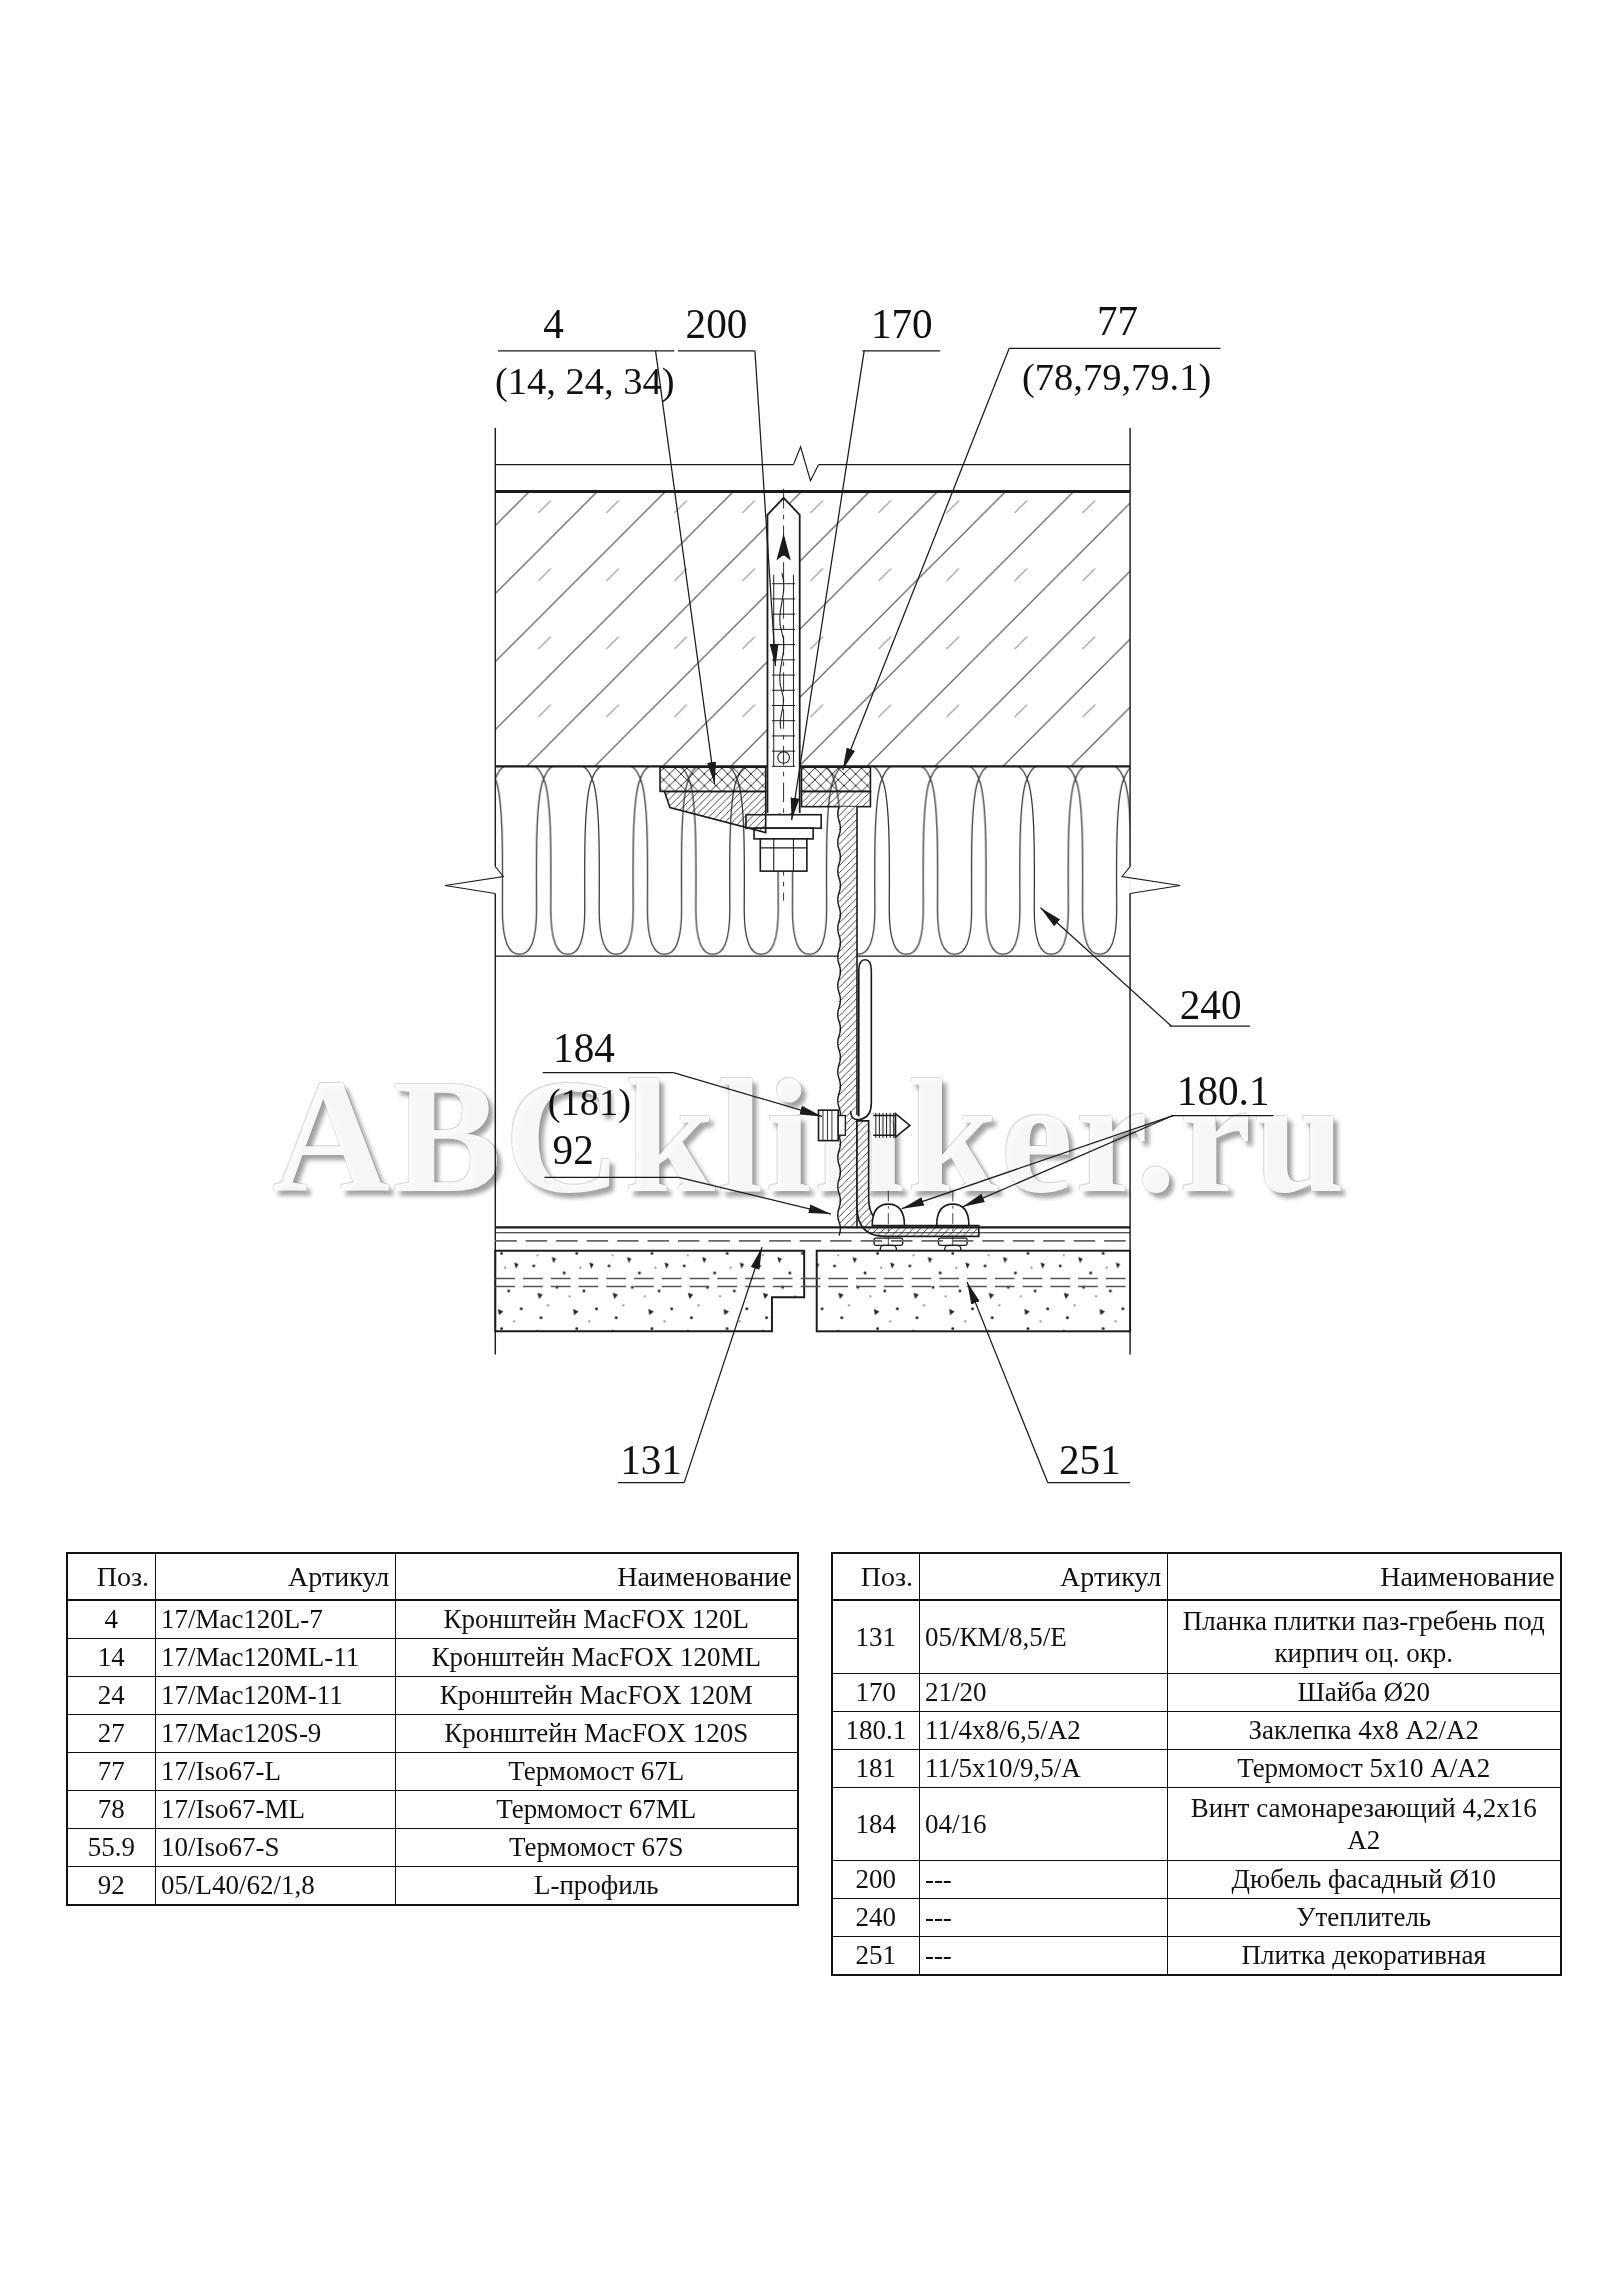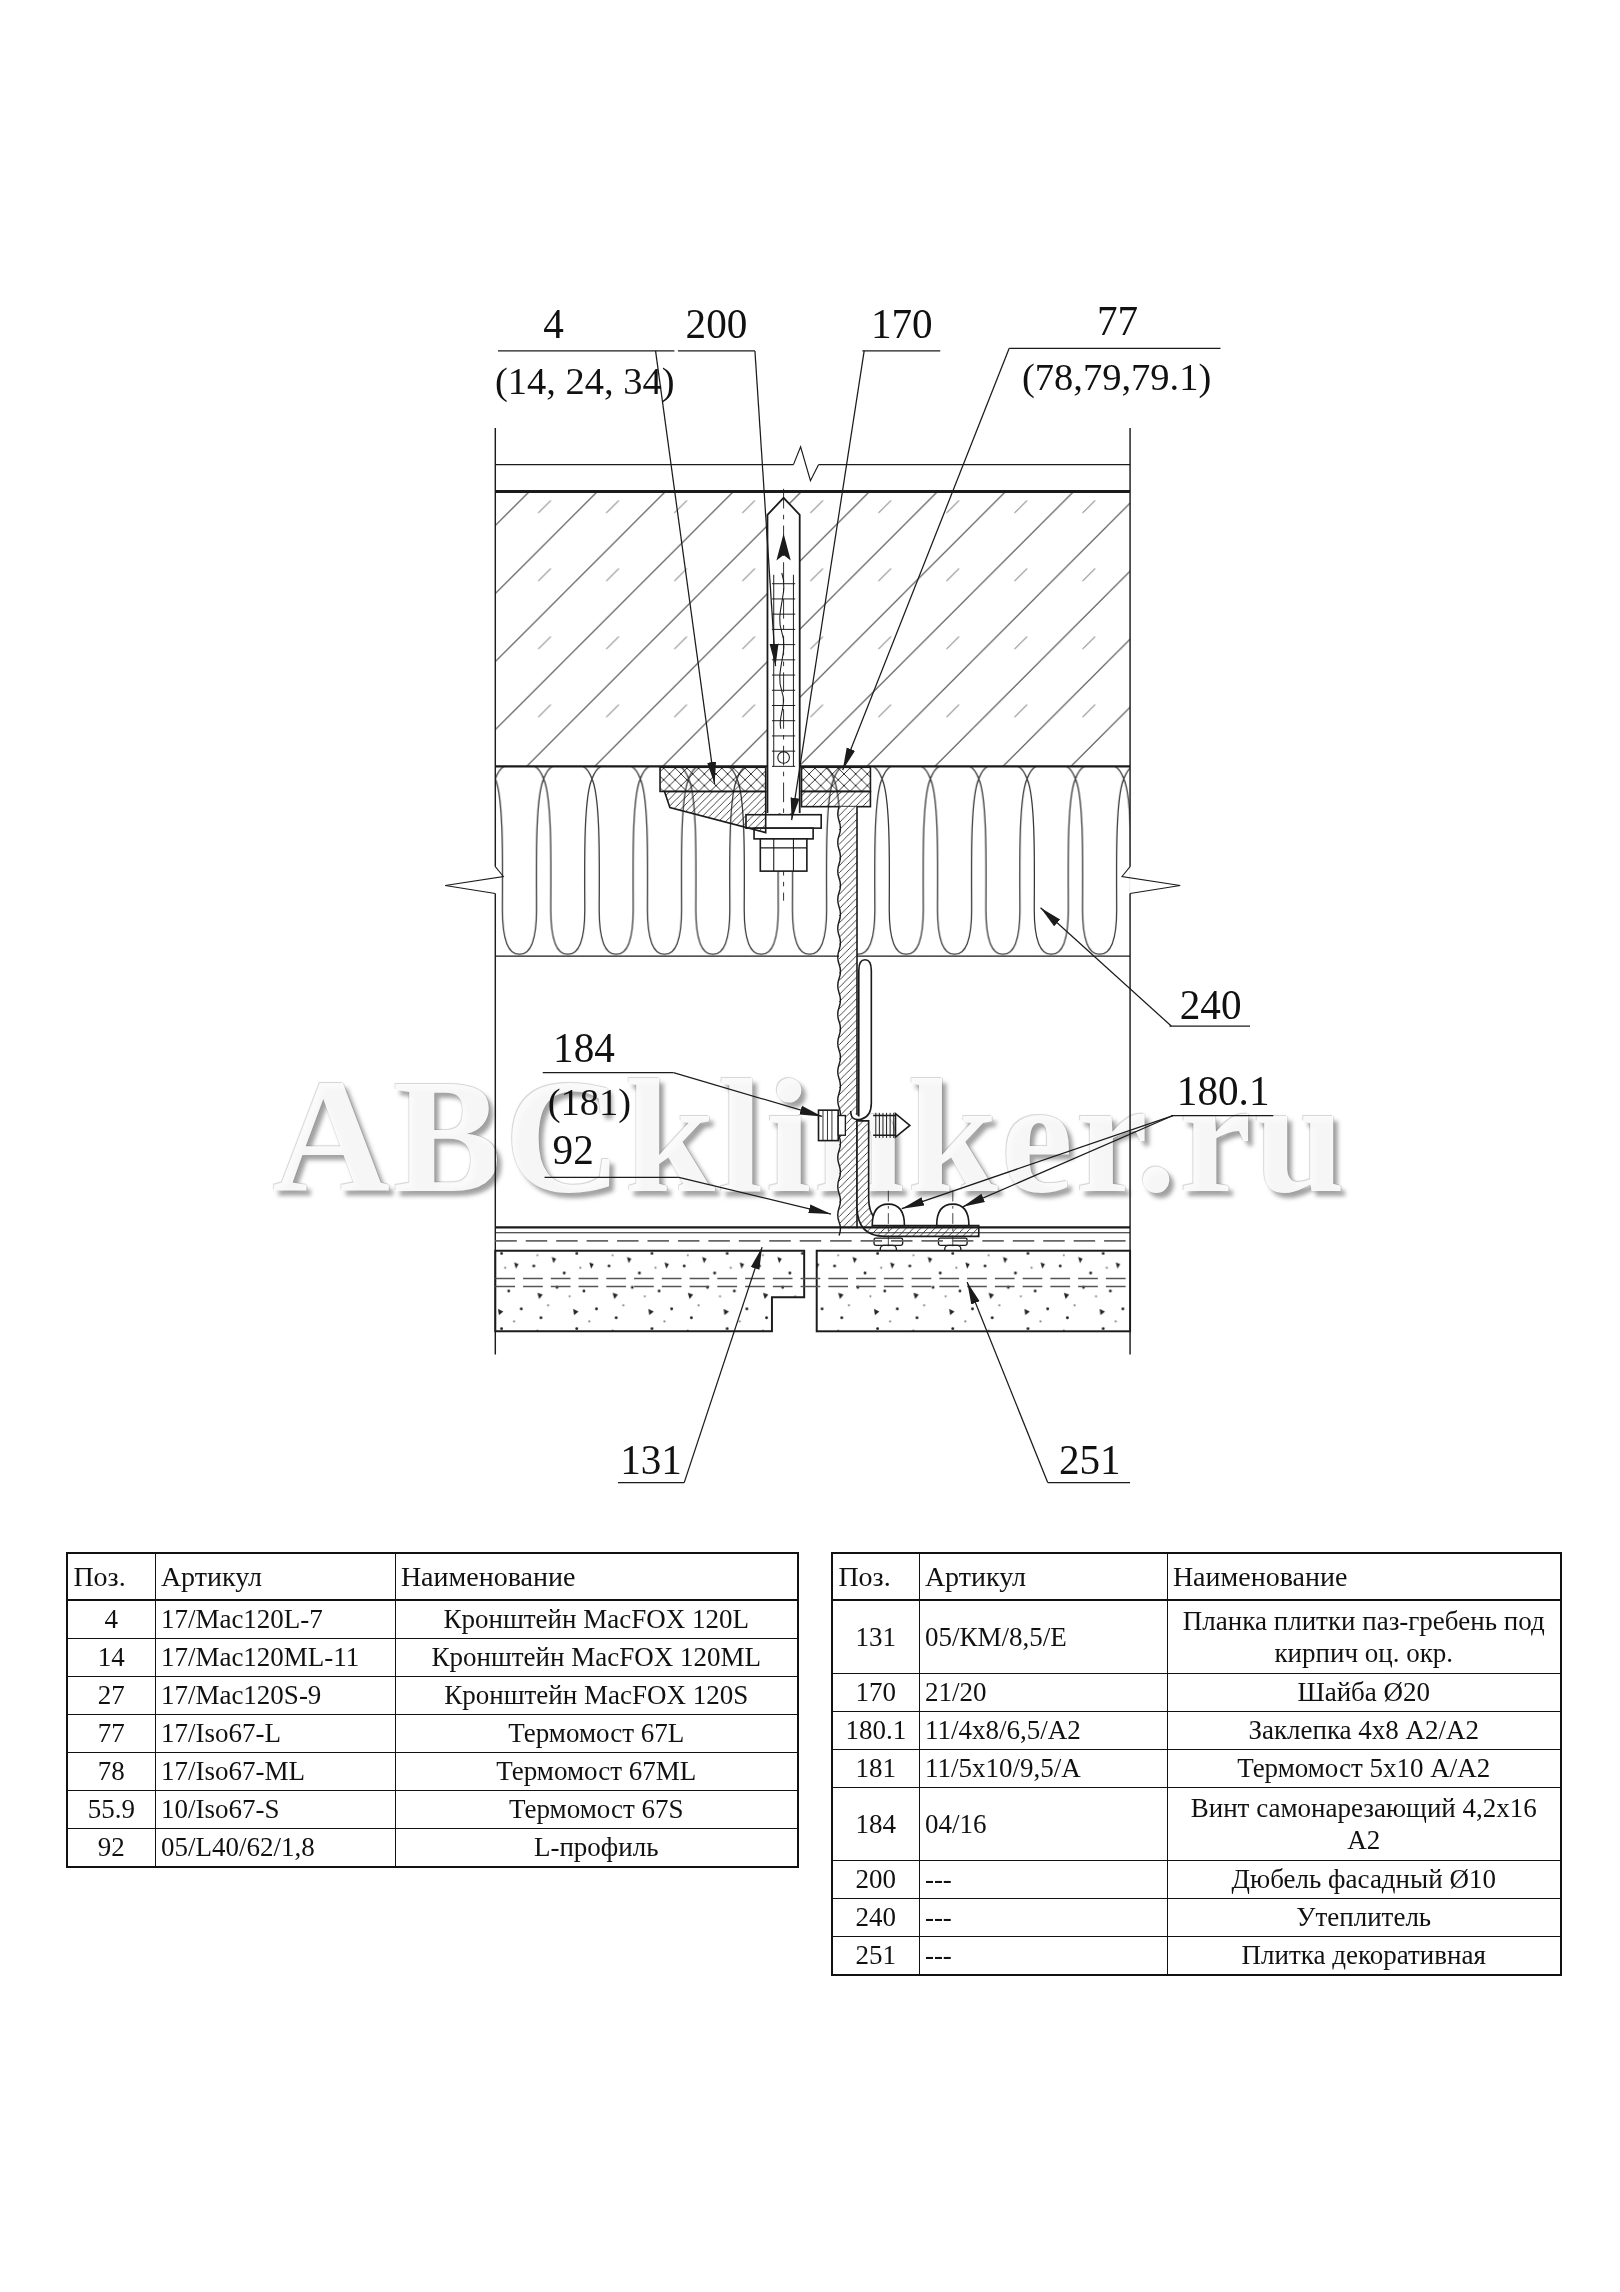--- a/index.html
+++ b/index.html
@@ -14,21 +14,21 @@
   svg.draw{position:absolute;left:0;top:0;z-index:2;}
   svg.draw text{font-family:"Liberation Serif","DejaVu Serif",serif;fill:#111;}
   .callout-main{font-size:46px;}
   .callout-sub{font-size:43px;}
   
   table.parts{position:absolute;z-index:3;border-collapse:collapse;table-layout:fixed;
     background:transparent;border:2.7px solid #111;font-size:27px;}
   table.parts th,table.parts td{border:1.8px solid #111;vertical-align:middle;
     padding:0 5.4px;overflow:hidden;}
   table.parts thead th{border-bottom:2.7px solid #111;font-weight:normal;font-size:28px;
-    text-align:left;height:45px;}
+    text-align:right;height:45px;}
   table.parts td{height:37px;line-height:1.2;}
   table.parts tr.tall td{height:72px;}
   td.c-pos{text-align:center;}
   td.c-art{text-align:left;padding-left:12.5px;}
   td.c-name{text-align:center;padding-left:14.3px;}
   #table-left{left:66px;top:1552px;width:731px;}
   #table-right{left:831px;top:1552px;width:729px;}
 </style>
 </head>
 <body>
@@ -220,20 +220,25 @@
           <td class="c-pos">4</td>
           <td class="c-art">17/Mac120L-7</td>
           <td class="c-name">Кронштейн MacFOX 120L</td>
         </tr>
       <tr>
           <td class="c-pos">14</td>
           <td class="c-art">17/Mac120ML-11</td>
           <td class="c-name">Кронштейн MacFOX 120ML</td>
         </tr>
       <tr>
+          <td class="c-pos">24</td>
+          <td class="c-art">17/Mac120M-11</td>
+          <td class="c-name">Кронштейн MacFOX 120M</td>
+        </tr>
+      <tr>
           <td class="c-pos">27</td>
           <td class="c-art">17/Mac120S-9</td>
           <td class="c-name">Кронштейн MacFOX 120S</td>
         </tr>
       <tr>
           <td class="c-pos">77</td>
           <td class="c-art">17/Iso67-L</td>
           <td class="c-name">Термомост 67L</td>
         </tr>
       <tr>

